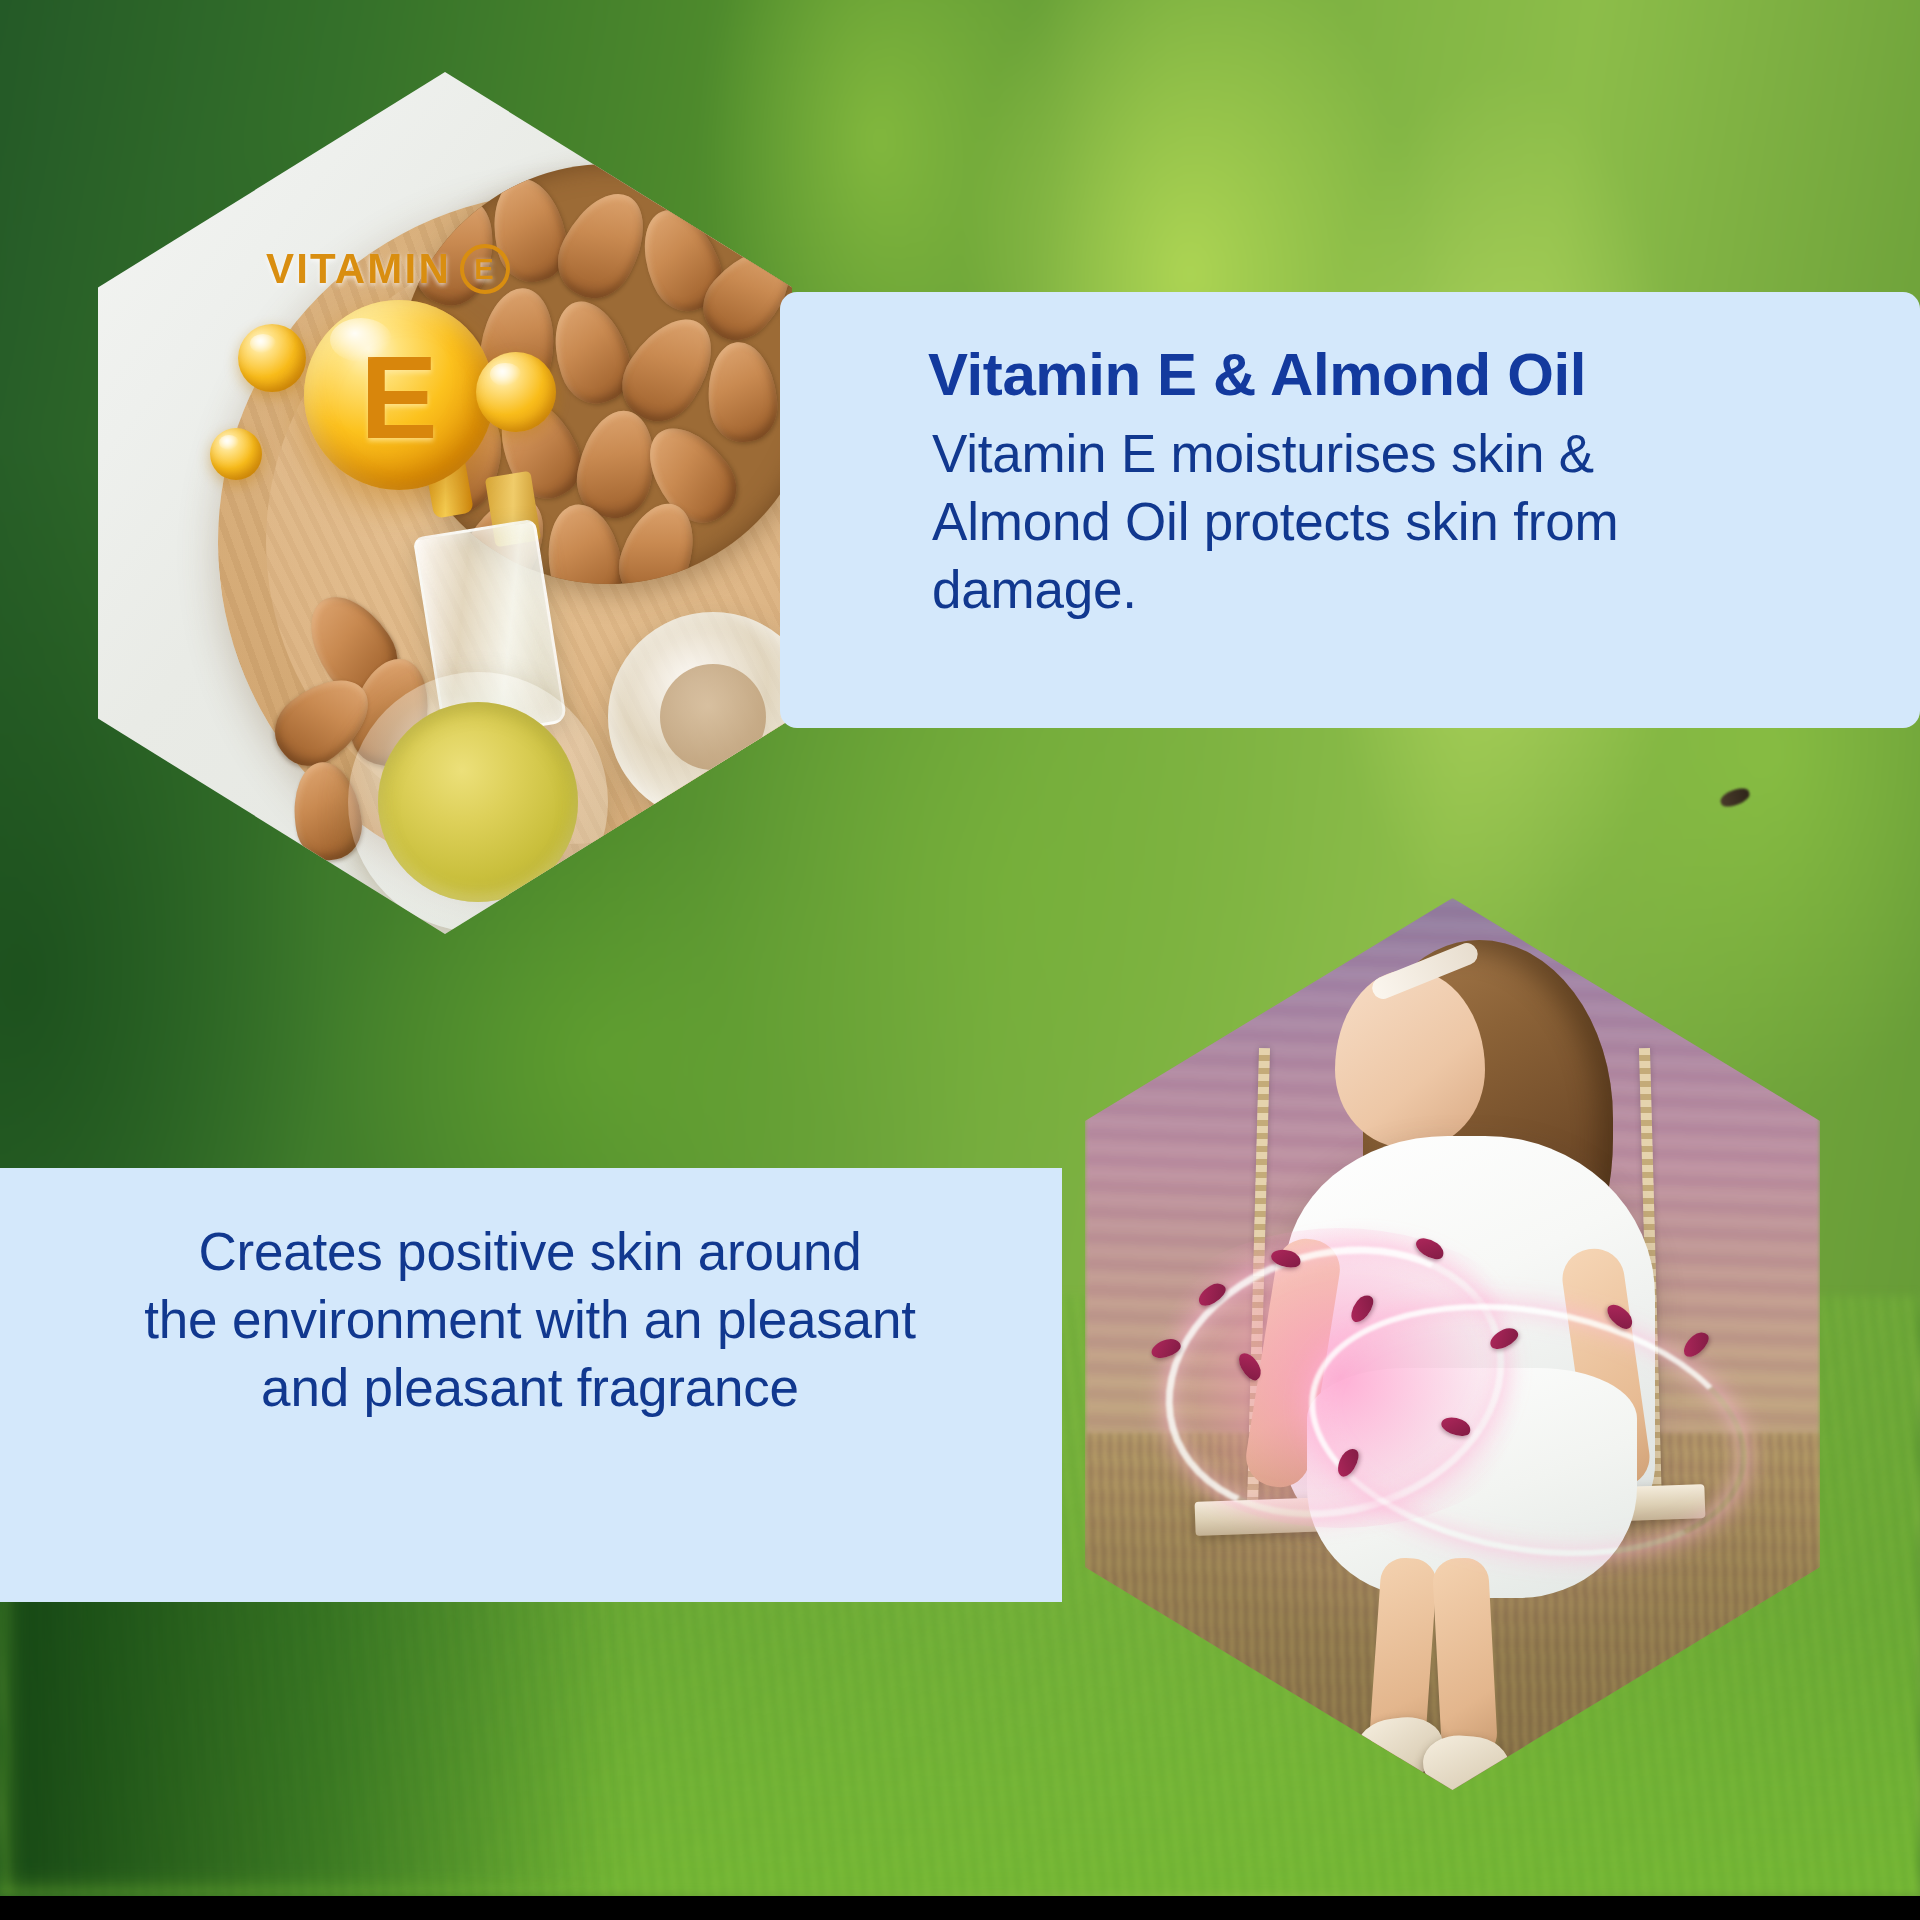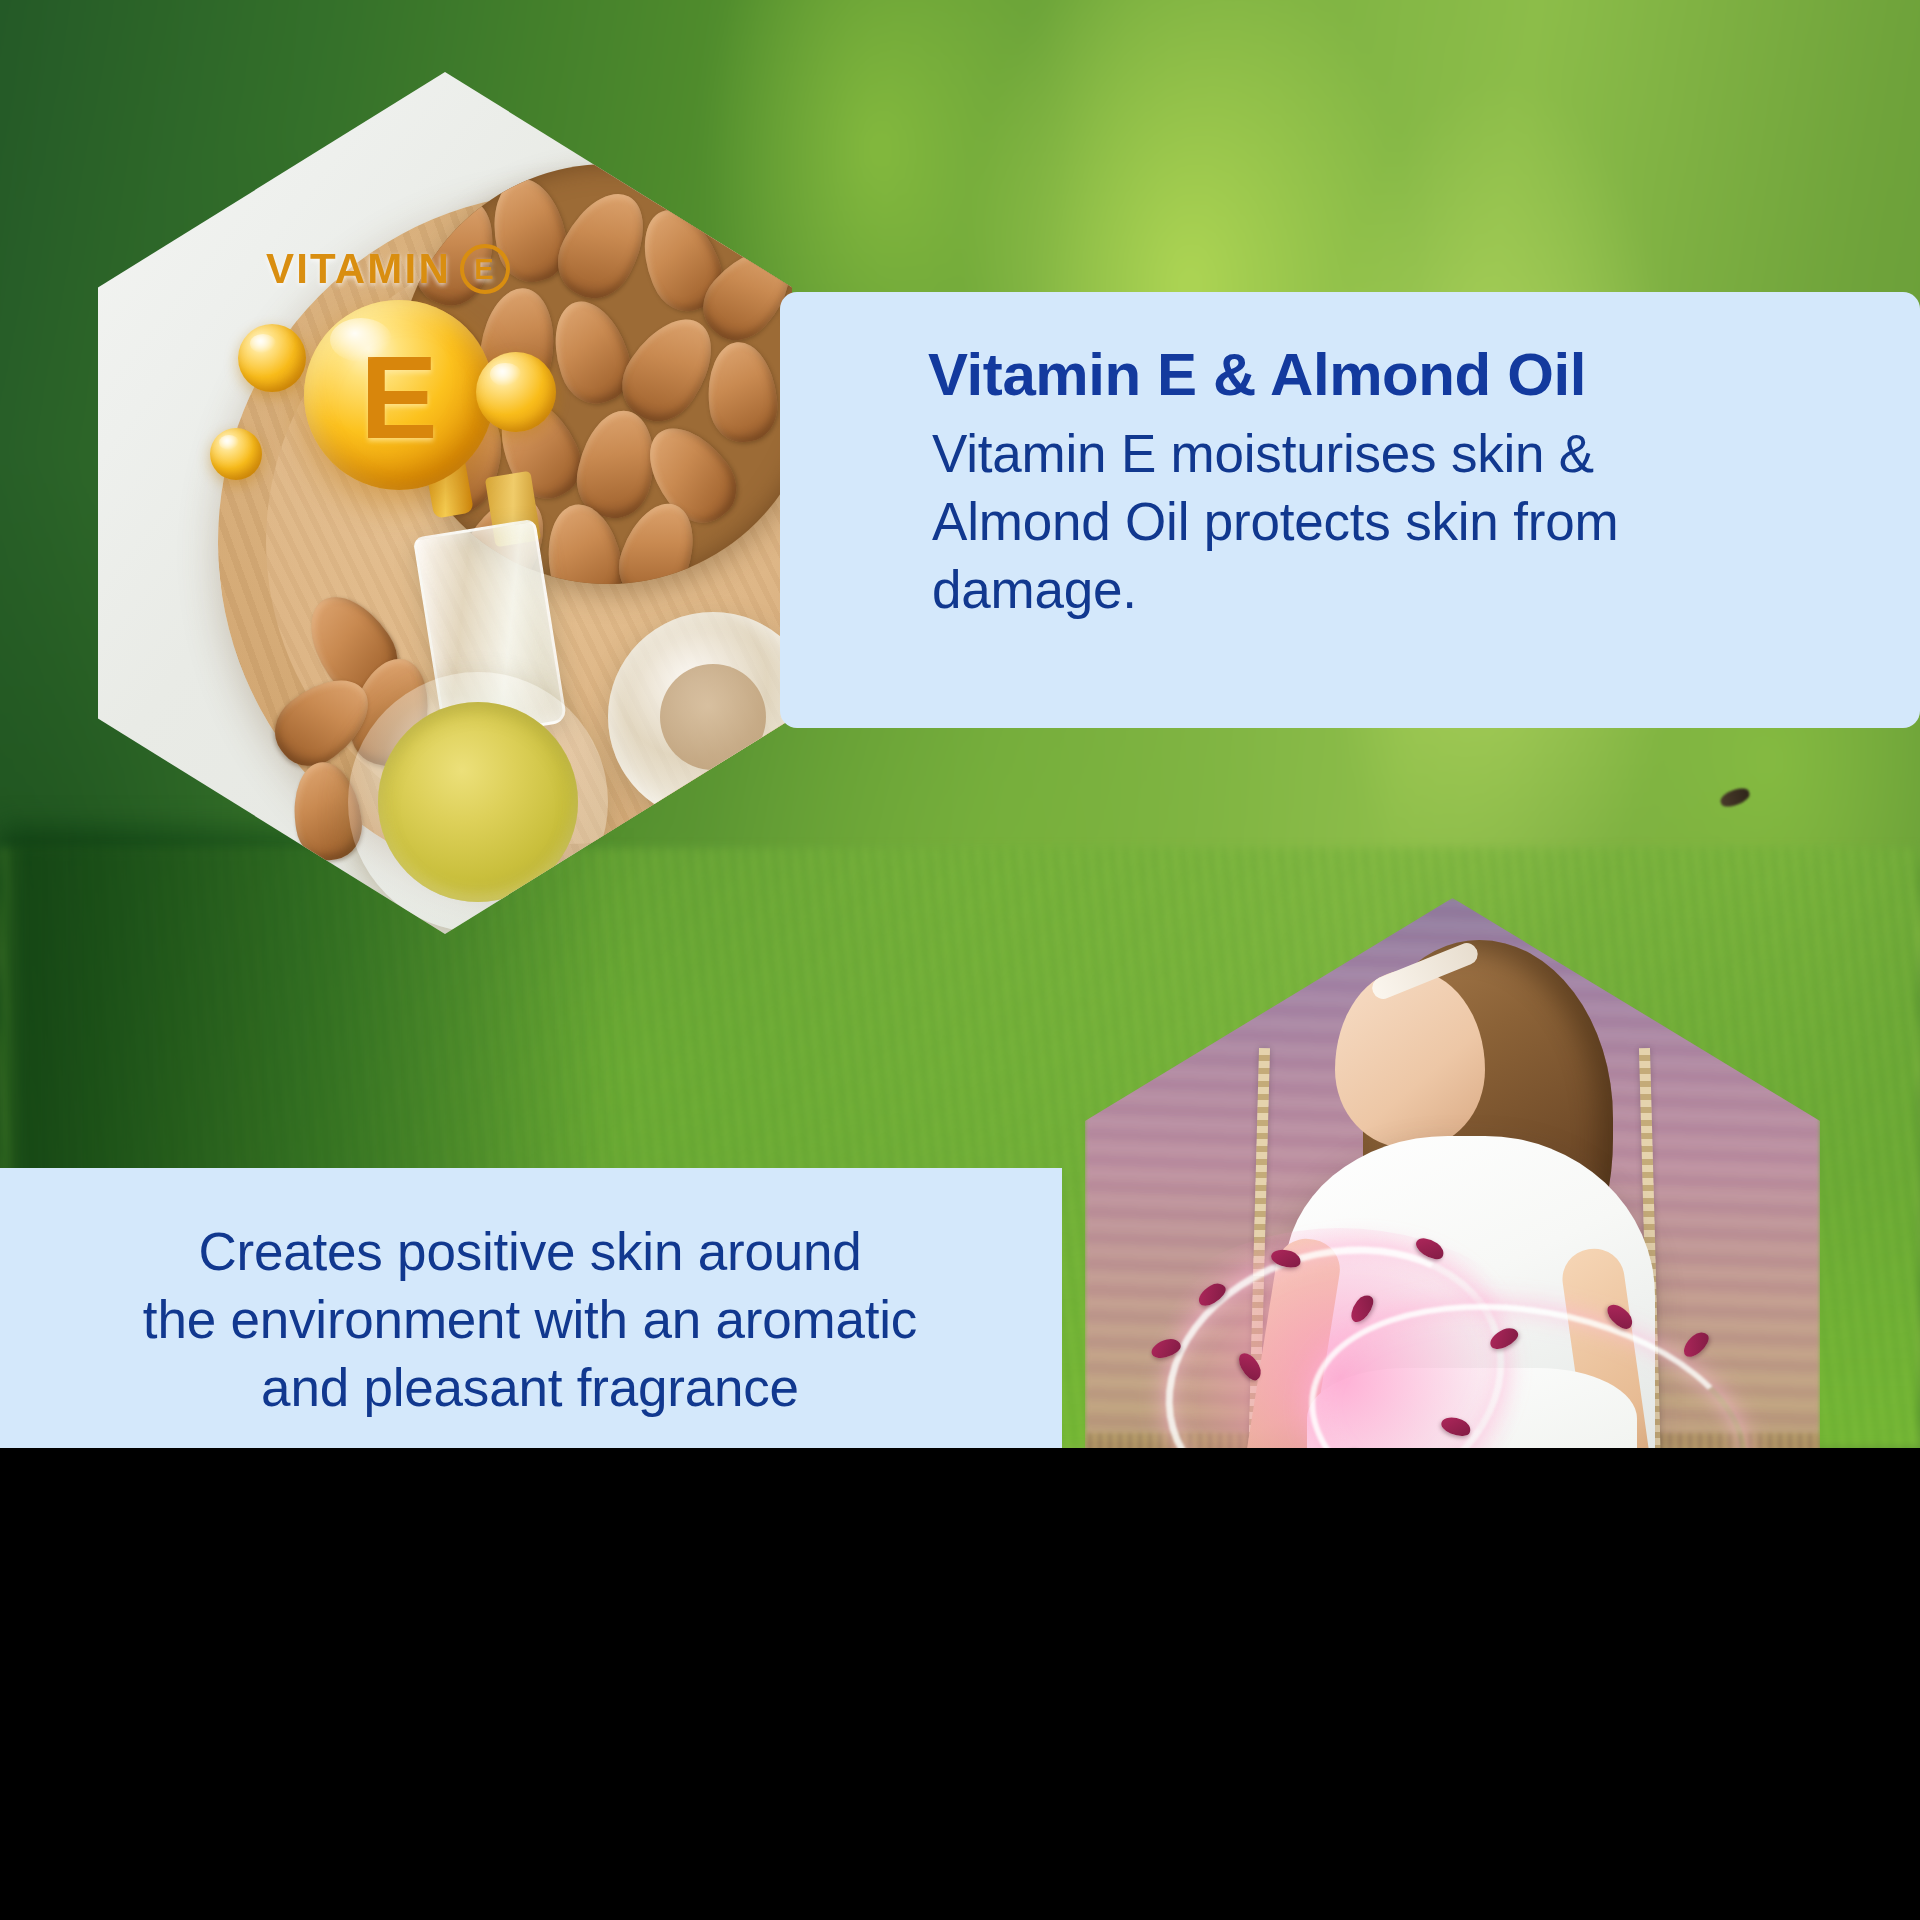--- a/index.html
+++ b/index.html
@@ -3,21 +3,21 @@
 <meta charset="utf-8">
 <style>
   html, body {
     margin: 0;
     padding: 0;
     background: #000;
   }
   #canvas {
     position: relative;
     width: 1920px;
-    height: 1448px;
+    height: 1896px;
     overflow: hidden;
     font-family: "Liberation Sans", sans-serif;
   }
 
   
   .bg {
     position: absolute;
     inset: 0;
     background:
       
@@ -535,18 +535,18 @@
     <p class="panel-body">
       <span class="ln">Vitamin E moisturises skin &amp;</span>
       <span class="ln">Almond Oil protects skin from</span>
       <span class="ln">damage.</span>
     </p>
   </div>
 
   <div class="panel" id="panel-bottom">
     <p class="panel-body">
       <span class="ln">Creates positive skin around</span>
-      <span class="ln">the environment with an aromatic</span>
+      <span class="ln">the environment with an pleasant</span>
       <span class="ln">and pleasant fragrance</span>
     </p>
   </div>
 
 </div>
 
 </body></html>

